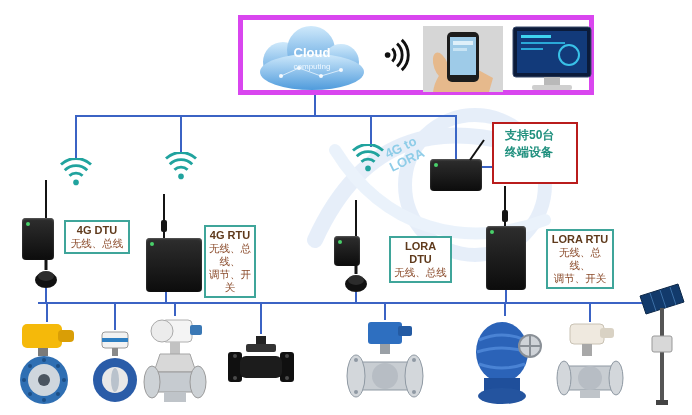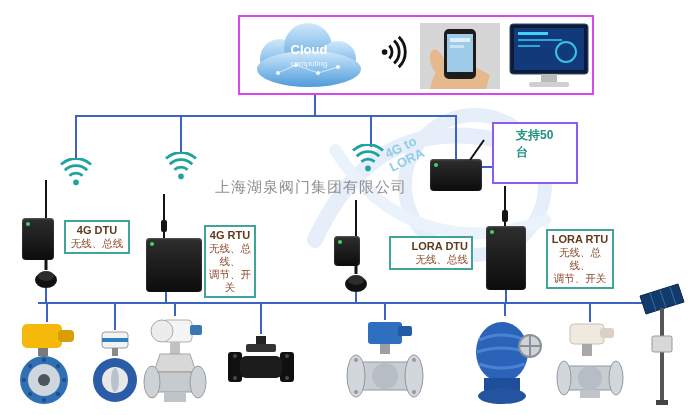--- a/index.html
+++ b/index.html
@@ -14,34 +14,34 @@
     border-radius:4px;box-shadow:inset 0 1px 2px #5a5a5a;
   }
   .devbox .led{position:absolute;left:4px;top:4px;width:4px;height:4px;border-radius:50%;background:#49d06a;}
   .label-box{
     position:absolute;background:#fff;border:2px solid #3fa59a;
     text-align:center;box-sizing:border-box;padding:2px 3px;
     font-size:10.5px;line-height:13px;color:#8a4a2a;z-index:5;
   }
   .label-box .t{font-weight:bold;font-size:11px;color:#5f3a1c;}
   .note-box{
-    position:absolute;background:#fff;border:2px solid #8b5cf6;
-    box-sizing:border-box;padding:3px 22px;color:#20907e;
+    position:absolute;background:#fff;border:2px solid #b91c1c;
+    box-sizing:border-box;padding:3px 11px;color:#20907e;
     font-size:12px;font-weight:bold;line-height:17px;z-index:5;
   }
   .bridge-text{
     position:absolute;color:#8fcde8;font-weight:bold;font-size:13px;line-height:14px;
     transform:rotate(-26deg);text-align:center;z-index:4;
   }
   .watermark-co{
     position:absolute;color:#8f8f8f;font-size:15px;letter-spacing:1px;z-index:3;
   }
   .top-panel{
     position:absolute;left:238px;top:15px;width:356px;height:80px;
-    border:2px solid #d946ef;background:#fff;box-sizing:border-box;z-index:2;
+    border:5px solid #d946ef;background:#fff;box-sizing:border-box;z-index:2;
   }
   svg{display:block;}
 </style>
 </head>
 <body>
 
 <div id="stage">
 
   <svg class="abs" style="left:275px;top:90px;opacity:0.12;z-index:1;" width="300" height="190" viewBox="0 0 300 190">
     <circle cx="200" cy="95" r="70" fill="none" stroke="#3a7bd5" stroke-width="14"></circle>
@@ -109,20 +109,21 @@
   <div class="line" style="left:314px;top:95px;width:2px;height:22px;"></div>
   <div class="line" style="left:75px;top:115px;width:382px;height:2px;"></div>
   <div class="line" style="left:75px;top:115px;width:2px;height:44px;"></div>
   <div class="line" style="left:180px;top:115px;width:2px;height:38px;"></div>
   <div class="line" style="left:370px;top:115px;width:2px;height:32px;"></div>
   <div class="line" style="left:455px;top:115px;width:2px;height:44px;"></div>
   <div class="line" style="left:480px;top:166px;width:12px;height:2px;"></div>
 
   <div class="note-box" style="left:492px;top:122px;width:86px;height:62px;">
     <div>支持50台</div>
+    <div>终端设备</div>
   </div>
 
   <div class="bridge-text" style="left:378px;top:140px;width:52px;">
     <div>4G to</div>
     <div>LORA</div>
   </div>
   <div class="devbox" style="left:430px;top:159px;width:52px;height:32px;z-index:4;">
     <span class="led"></span>
   </div>
   <svg class="abs" style="left:466px;top:138px;z-index:4;" width="22" height="24" viewBox="0 0 22 24">
@@ -141,21 +142,20 @@
     <path d="M6 13 a17 17 0 0 1 24 0" stroke="#20a39e" stroke-width="3" fill="none"></path>
     <path d="M2 7 a23 23 0 0 1 32 0" stroke="#20a39e" stroke-width="3" fill="none"></path>
   </svg>
   <svg class="abs" style="left:351px;top:144px;z-index:4;" width="34" height="30" viewBox="0 0 36 32">
     <circle cx="18" cy="26" r="3" fill="#20a39e"></circle>
     <path d="M11 19 a10 10 0 0 1 14 0" stroke="#20a39e" stroke-width="3" fill="none"></path>
     <path d="M6 13 a17 17 0 0 1 24 0" stroke="#20a39e" stroke-width="3" fill="none"></path>
     <path d="M2 7 a23 23 0 0 1 32 0" stroke="#20a39e" stroke-width="3" fill="none"></path>
   </svg>
 
-  <div class="watermark-co" style="left:215px;top:178px;">上海湖泉阀门集团有限公司</div>
 
   <svg class="abs" style="left:34px;top:178px;z-index:3;" width="24" height="114" viewBox="0 0 24 114">
     <line x1="12" y1="2" x2="12" y2="60" stroke="#141414" stroke-width="2"></line>
     <rect x="8" y="60" width="8" height="16" rx="2" fill="#141414"></rect>
     <line x1="8" y1="64" x2="16" y2="64" stroke="#3a3a3a" stroke-width="1"></line>
     <line x1="8" y1="68" x2="16" y2="68" stroke="#3a3a3a" stroke-width="1"></line>
     <rect x="10.5" y="76" width="3" height="16" fill="#141414"></rect>
     <ellipse cx="12" cy="102" rx="11" ry="8" fill="#111"></ellipse>
     <ellipse cx="12" cy="98" rx="8" ry="5" fill="#2c2c2c"></ellipse>
   </svg>
@@ -184,21 +184,21 @@
   <svg class="abs" style="left:344px;top:198px;z-index:3;" width="24" height="96" viewBox="0 0 24 96">
     <line x1="12" y1="2" x2="12" y2="50" stroke="#141414" stroke-width="2"></line>
     <rect x="8" y="50" width="8" height="14" rx="2" fill="#141414"></rect>
     <rect x="10.5" y="64" width="3" height="12" fill="#141414"></rect>
     <ellipse cx="12" cy="86" rx="11" ry="8" fill="#111"></ellipse>
     <ellipse cx="12" cy="82" rx="8" ry="5" fill="#2c2c2c"></ellipse>
   </svg>
   <div class="devbox" style="left:334px;top:236px;width:26px;height:30px;z-index:4;">
     <span class="led"></span>
   </div>
-  <div class="label-box" style="left:389px;top:236px;width:84px;text-align:right;">
+  <div class="label-box" style="left:389px;top:236px;width:63px;">
     <div class="t">LORA DTU</div>
     <div class="d">无线、总线</div>
     <div class="d"></div>
   </div>
 
   <svg class="abs" style="left:494px;top:184px;z-index:3;" width="22" height="46" viewBox="0 0 22 46">
     <line x1="11" y1="2" x2="11" y2="44" stroke="#141414" stroke-width="2"></line>
     <rect x="8" y="26" width="6" height="12" rx="2" fill="#141414"></rect>
   </svg>
   <div class="devbox" style="left:486px;top:226px;width:40px;height:64px;z-index:4;">

